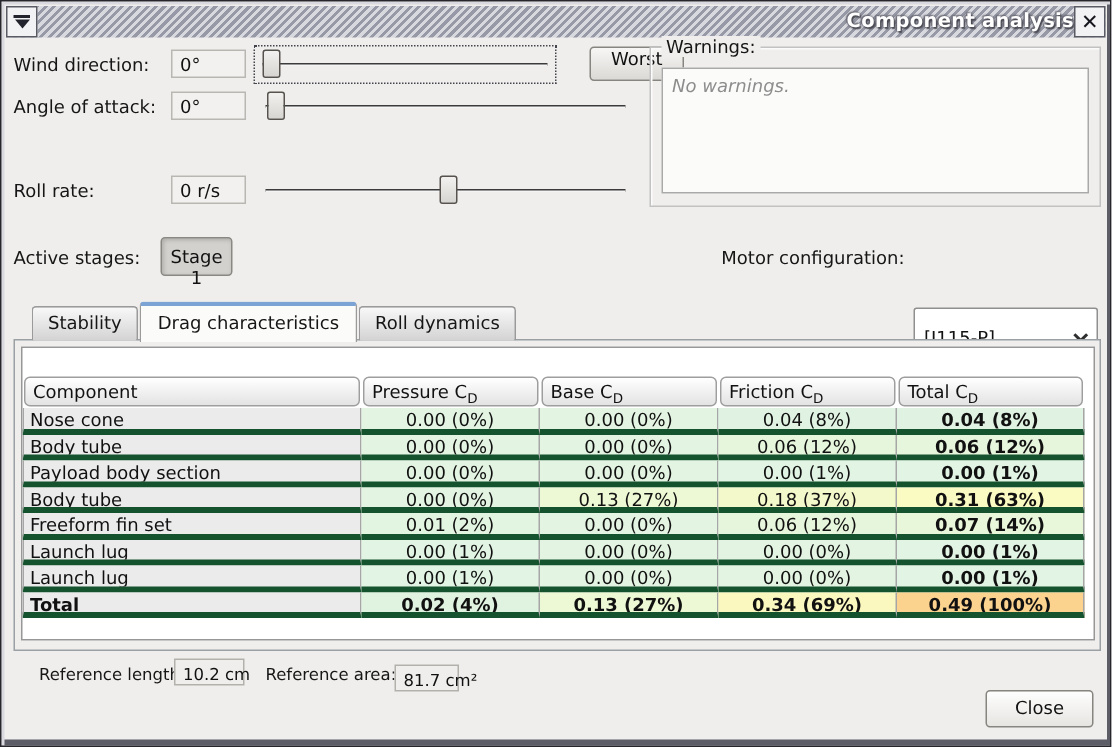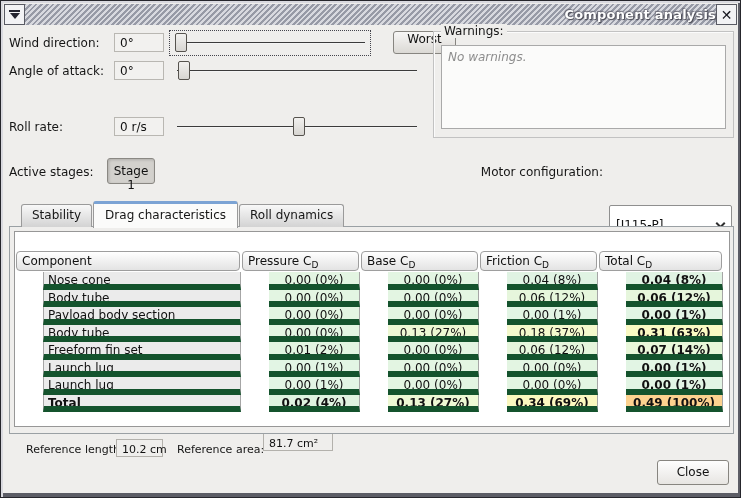--- a/index.html
+++ b/index.html
@@ -105,21 +105,21 @@
   .cdtable { display:grid; grid-template-columns:226px 119px 119px 119px 125px; }
   .th {
     height:20px; margin:19px 1px 1px 1px; border:1px solid #9e9e9e; border-radius:4px;
     background:linear-gradient(#ffffff,#e3e3e3); padding:2px 0 0 5px; font-size:12px; color:#111;
     white-space:nowrap; overflow:hidden;
   }
   .th sub { font-size:9px; }
   .row { display:contents; }
   .td {
     height:17.5px; line-height:17px; font-size:12px; border-right:1px solid #a6a6a6;
-    border-bottom:6px solid #14532d; text-align:center; white-space:nowrap; overflow:hidden;margin-left:28px;
+    border-bottom:4px solid #14532d; text-align:center; white-space:nowrap; overflow:hidden;
   }
   .td.comp { background:#ebebeb; text-align:left; padding-left:4px; border-left:1px solid #a6a6a6; }
   .td.totcol { font-weight:bold; }
   .row.boldrow .td { font-weight:bold; }
 
   
   .foot-label { position:absolute; font-size:11px; color:#161616; }
   .foot-field {
     position:absolute; height:18px; font-size:11px; border:1px solid #b3b1ac;
     background:#efeeec; padding:3px 0 0 5px; color:#111; white-space:nowrap;
@@ -214,16 +214,16 @@
           <div class="row"><div class="td comp">Launch lug</div><div class="td" style="background: rgb(226, 245, 228);">0.00 (1%)</div><div class="td" style="background: rgb(227, 245, 226);">0.00 (0%)</div><div class="td" style="background: rgb(227, 245, 226);">0.00 (0%)</div><div class="td totcol" style="background: rgb(226, 245, 228);">0.00 (1%)</div></div>
           <div class="row"><div class="td comp">Launch lug</div><div class="td" style="background: rgb(226, 245, 228);">0.00 (1%)</div><div class="td" style="background: rgb(227, 245, 226);">0.00 (0%)</div><div class="td" style="background: rgb(227, 245, 226);">0.00 (0%)</div><div class="td totcol" style="background: rgb(226, 245, 228);">0.00 (1%)</div></div>
           <div class="row boldrow"><div class="td comp">Total</div><div class="td" style="background: rgb(223, 243, 224);">0.02 (4%)</div><div class="td" style="background: rgb(237, 248, 212);">0.13 (27%)</div><div class="td" style="background: rgb(251, 248, 191);">0.34 (69%)</div><div class="td totcol" style="background: rgb(252, 210, 143);">0.49 (100%)</div></div>
         </div>
     </div>
   </div>
 
   <span class="foot-label" style="left:25px; top:442px;">Reference length:</span>
   <span class="foot-field" style="left:115px; top:438px; width:47px;">10.2 cm</span>
   <span class="foot-label" style="left:176px; top:442px;">Reference area:</span>
-  <span class="foot-field" style="left:262px; top:432px; width:70px;">81.7 cm²</span>
+  <span class="foot-field" style="left:262px; top:442px; width:43px;">81.7 cm²</span>
 
   <span class="btn close-btn">Close</span>
 </div>
 
 </body></html>

